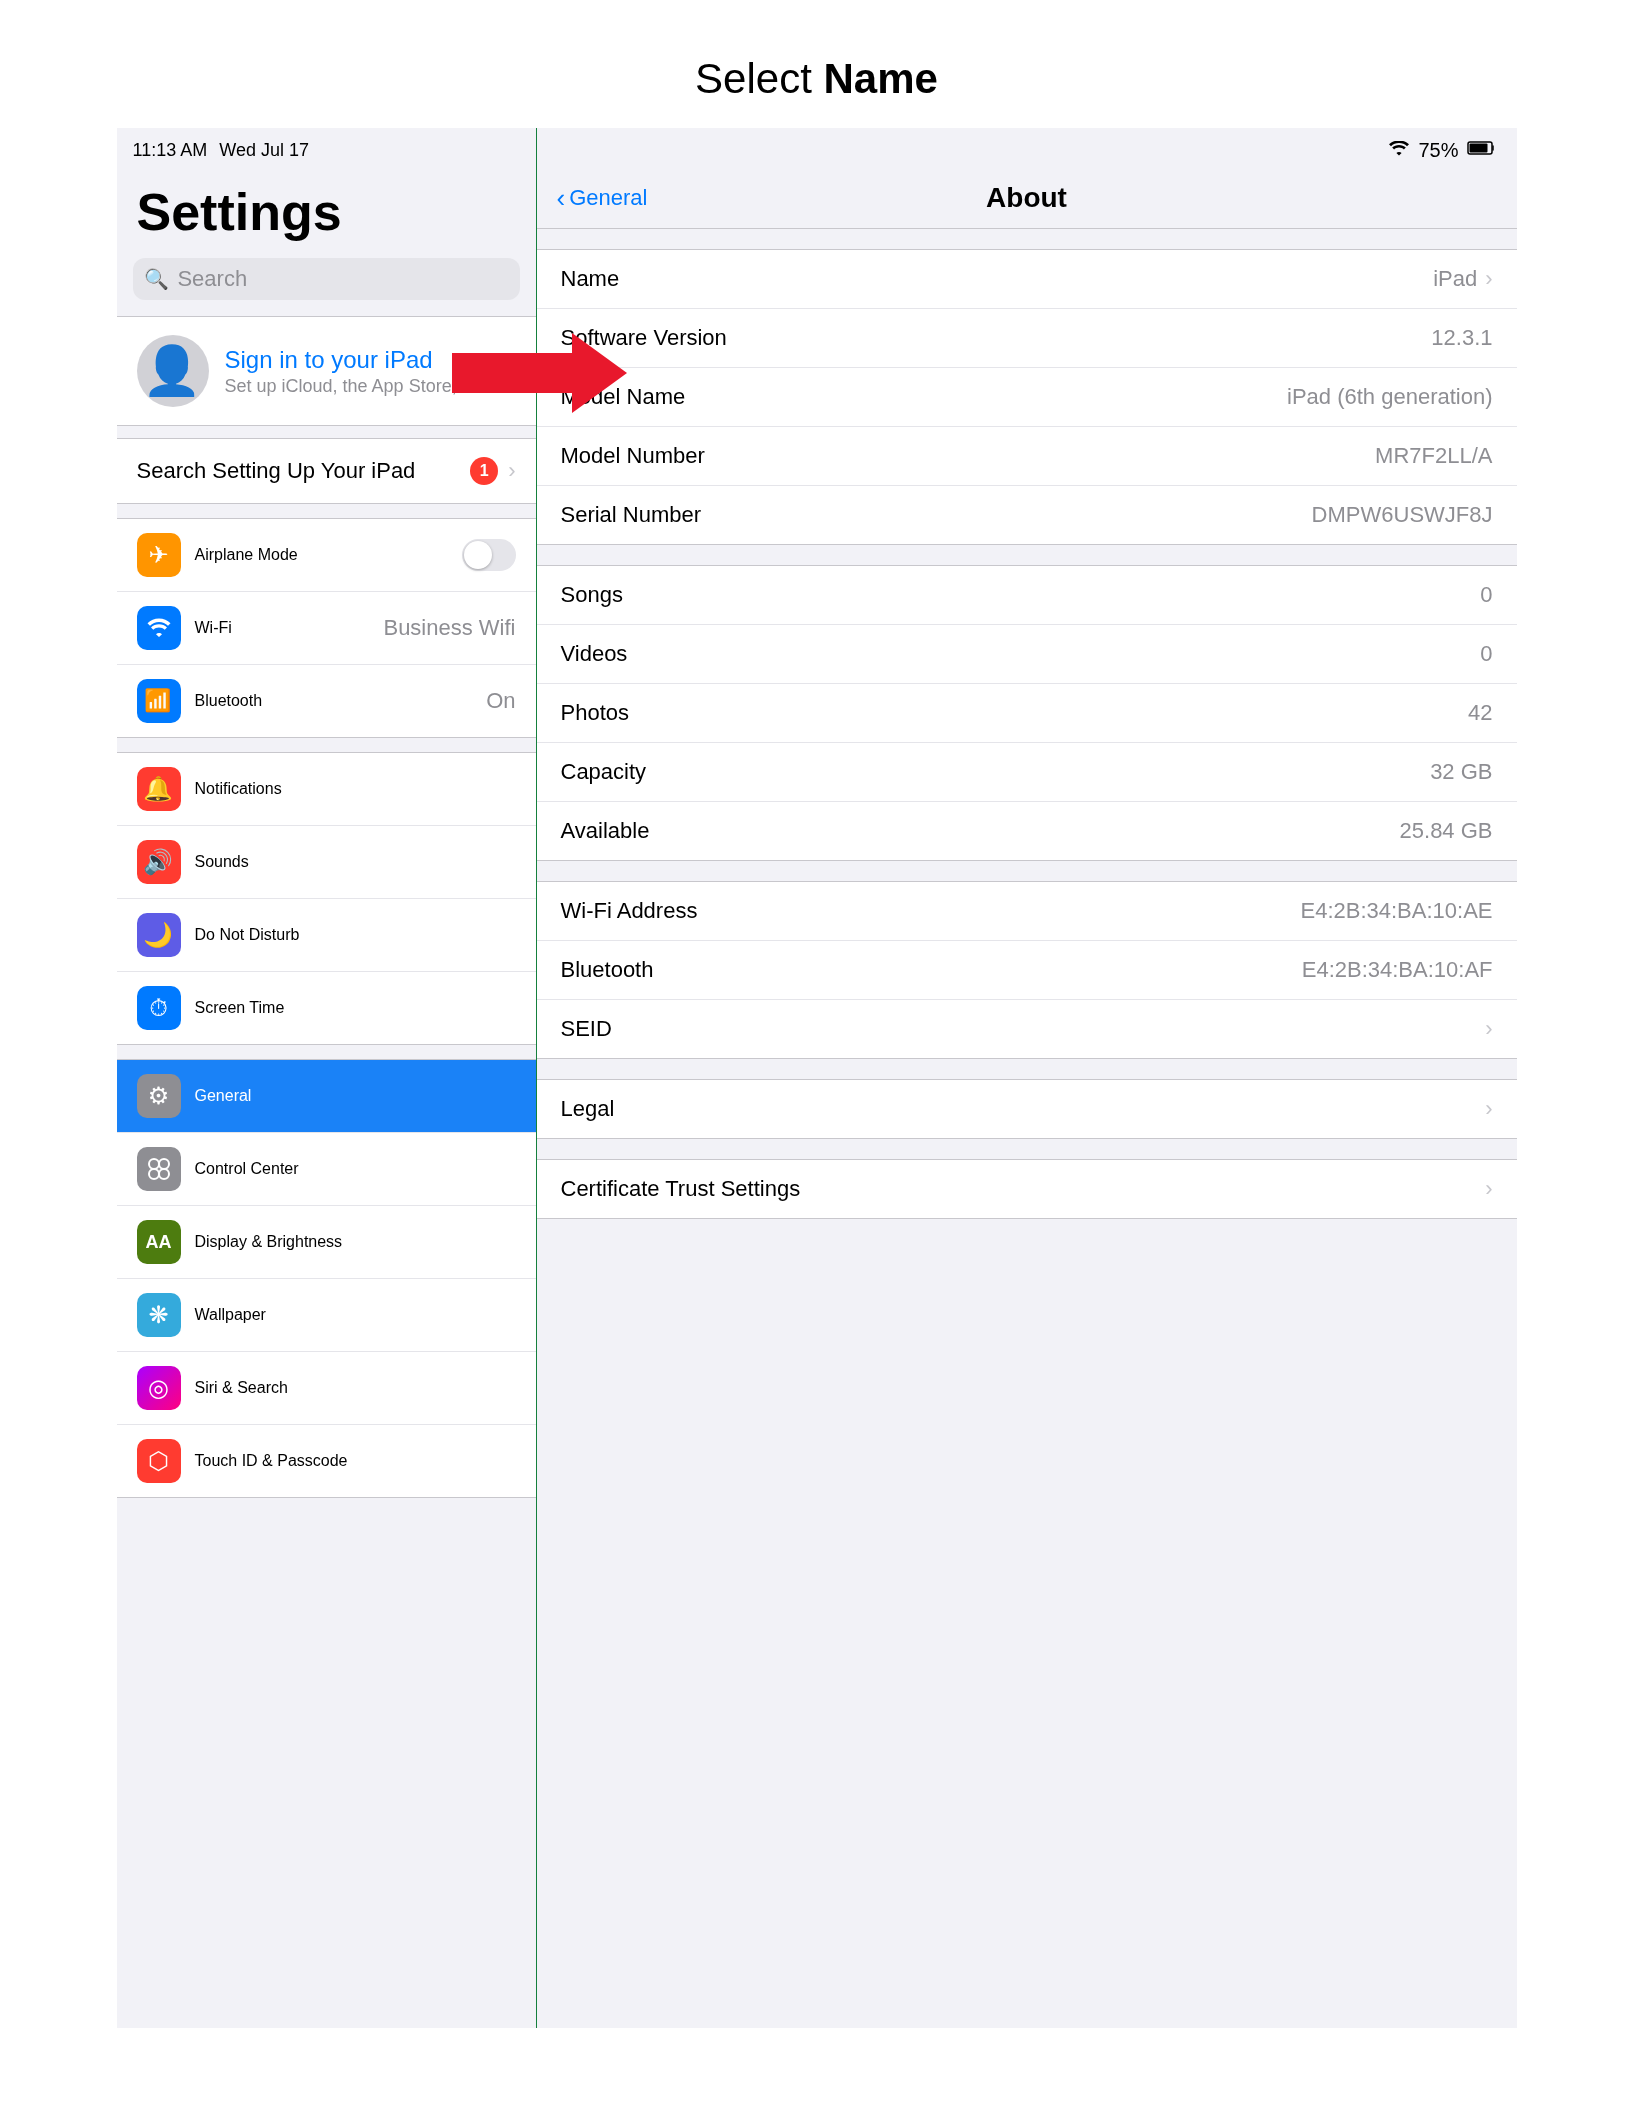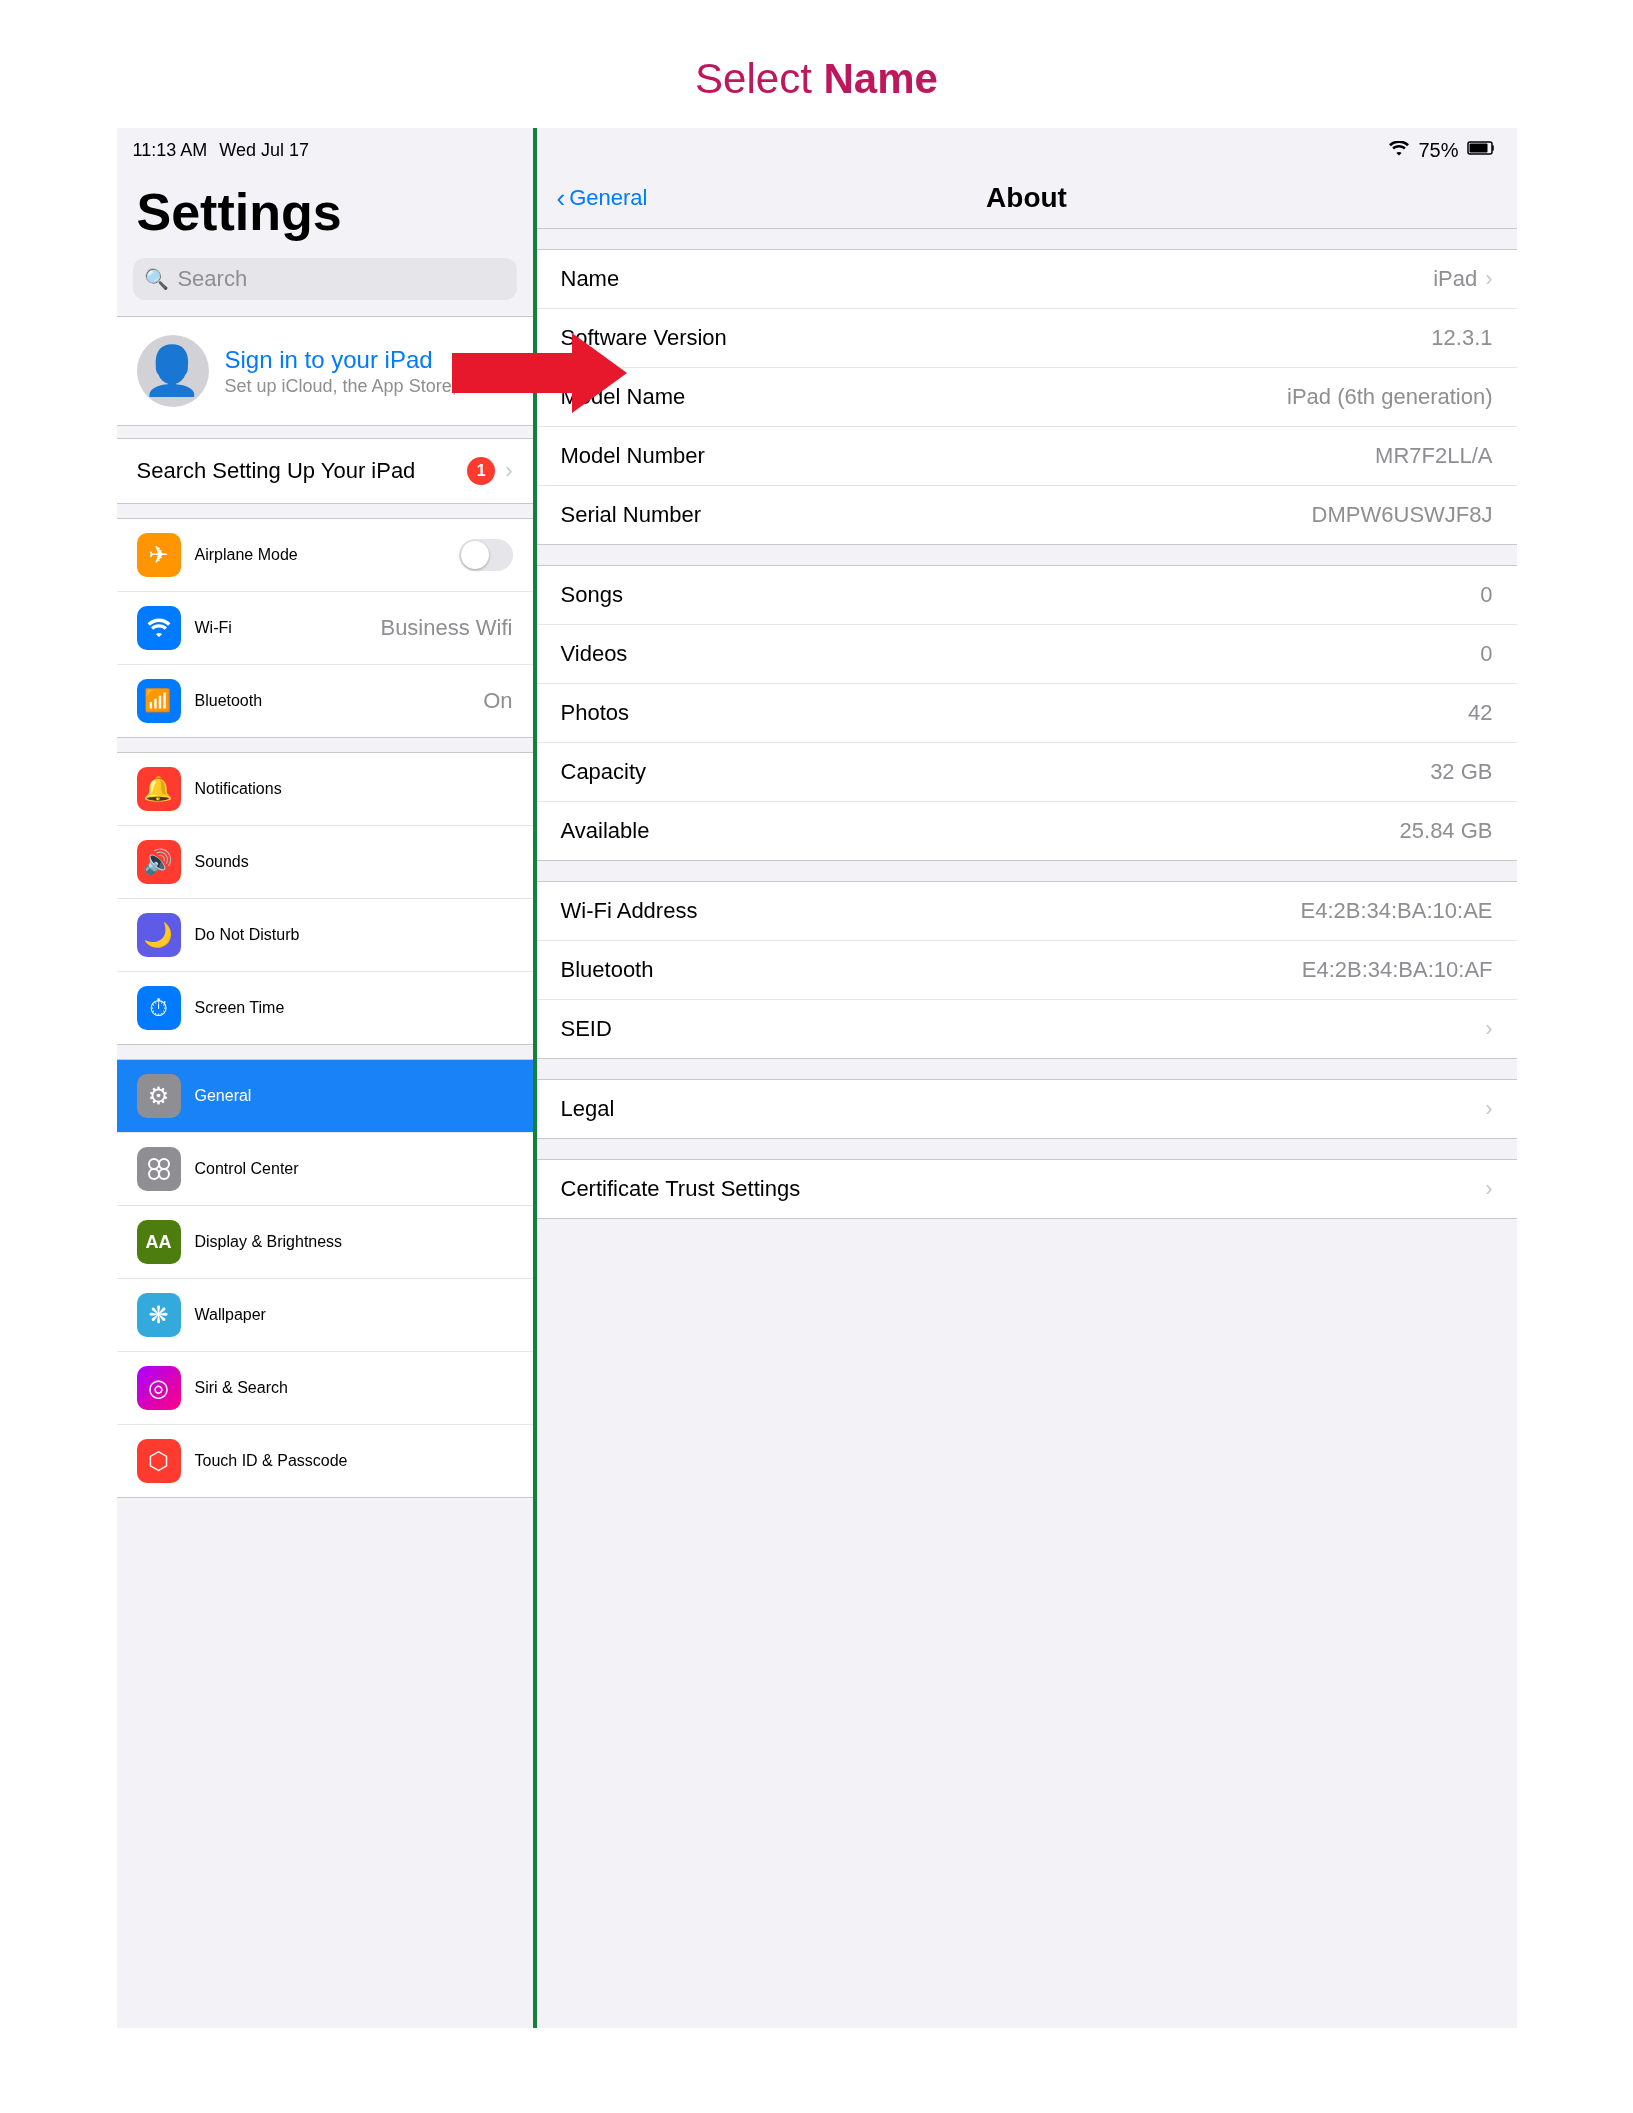--- a/index.html
+++ b/index.html
@@ -18,21 +18,21 @@
       flex-direction: row;
       margin: 0 auto;
       width: 1400px;
       position: relative;
     }
 
     
     .settings-sidebar {
       width: 420px;
       background: #f2f2f7;
-      border-right: 4px solid #15803d;
+      border-right: 1px solid #15803d;
       min-height: 1900px;
       flex-shrink: 0;
       position: relative;
     }
 
     
     .status-bar-left {
       height: 44px;
       display: flex;
       align-items: center;
@@ -313,21 +313,21 @@
 
     
     .icon-orange { background: #ff9500; }
     .icon-blue { background: #007aff; }
     .icon-blue-dark { background: #007aff; }
   </style>
 </head>
 <body>
 
 <div style="text-align:center; padding: 55px 0 25px 0;">
-  <span style="font-size:42px; font-weight:400; color:#be185d;">
+  <span style="font-size:42px; font-weight:400; color:#000000;">
     <span>Select </span><strong>Name</strong>
   </span>
 </div>
 
 <div class="device-container" style="position:relative;">
 
   <div class="settings-sidebar">
 
     <div class="status-bar-left">
       <span style="margin-right:12px;">11:13 AM</span>

